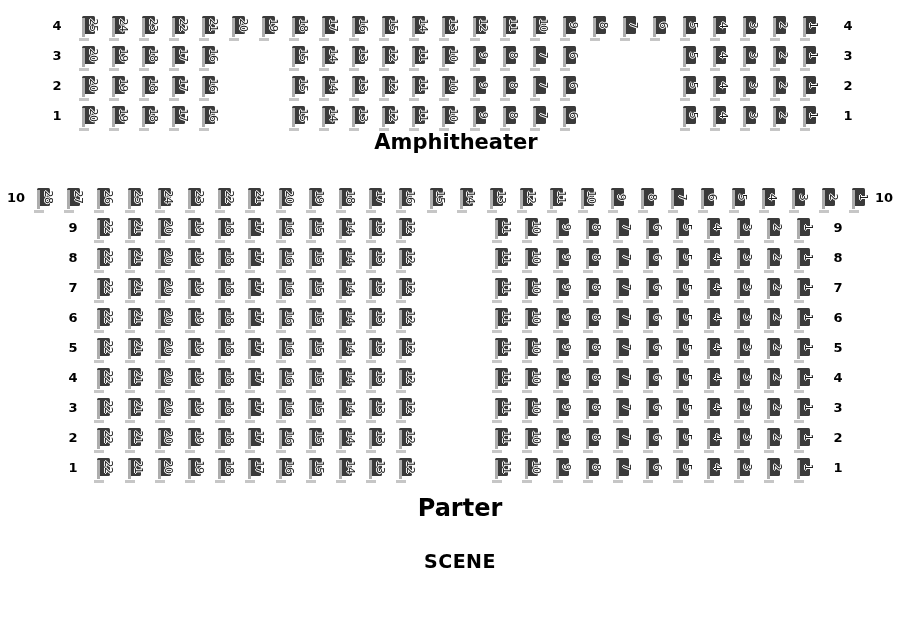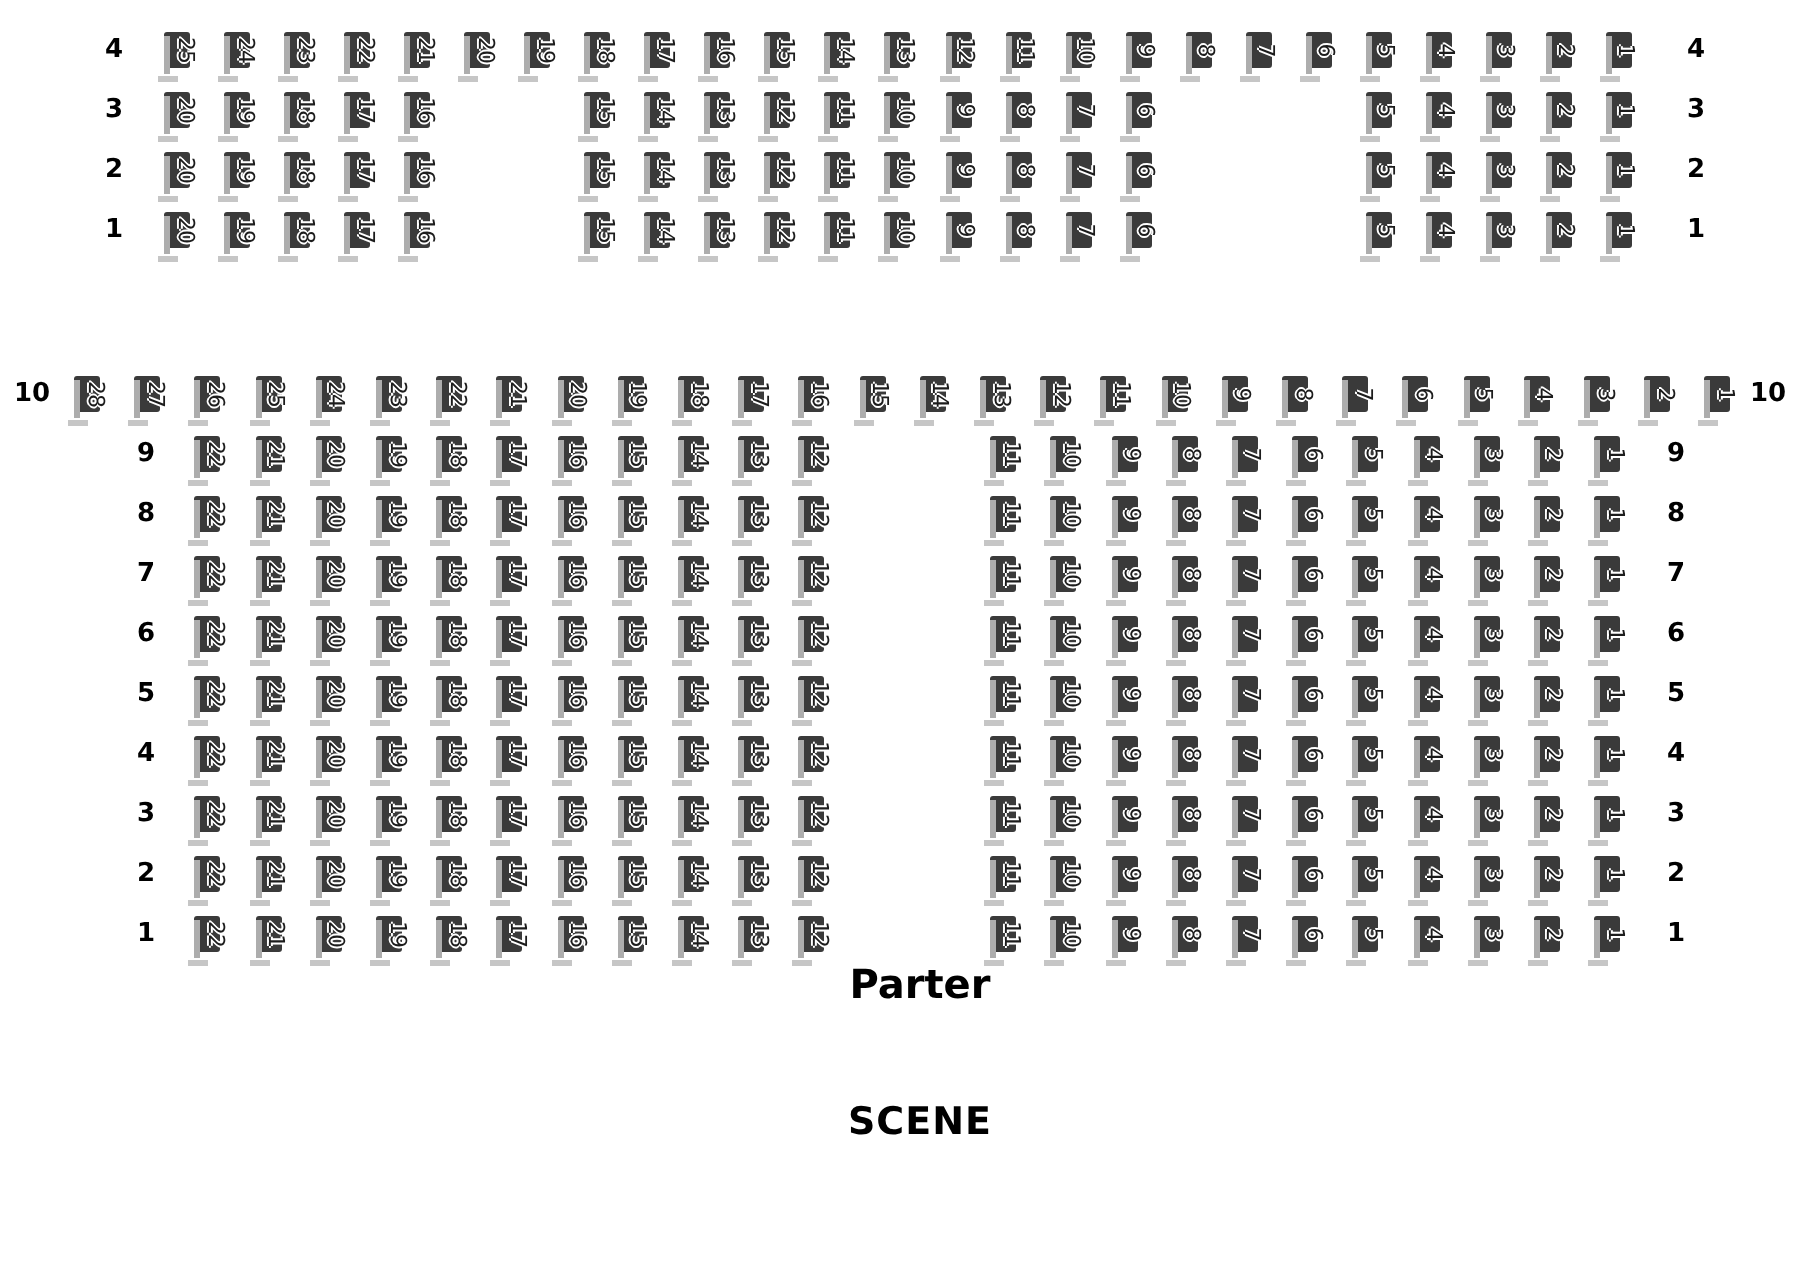--- a/index.html
+++ b/index.html
@@ -38,21 +38,21 @@
   .rowlabel{
     position:absolute;transform:translate(-50%,-50%);
     font-size:13px;font-weight:bold;color:var(--label-color,#000);
     white-space:nowrap;
   }
   .sec-title{
     position:absolute;transform:translate(-50%,-50%);
     font-weight:bold;color:var(--label-color,#000);white-space:nowrap;
   }
   .title-amphi{left:456px;top:142px;font-size:21px;}
-  .title-parter{left:460px;top:492px;font-size:20px;}
+  .title-parter{left:460px;top:508px;font-size:24px;}
   .title-scene{left:460px;top:561px;font-size:19px;letter-spacing:0.5px;}
 </style>
 </head>
 <body>
 
 <div class="stage" style="--bg: #ffffff; --seat-fill: #3a3a3a; --seat-side: #adadad; --seat-base: #c6c6c6; --num-color: #1c1c1c; --num-outline: #ffffff; --label-color: #000000; --seat-w: 13px; --seat-h: 18px;">
   <div id="seatmap">
       <div class="rowlabel" style="left: 57px; top: 25px;">4</div>
       <div class="rowlabel" style="left: 848px; top: 25px;">4</div>
       <div class="seat" style="left: 82px; top: 16px;">
@@ -1630,15 +1630,16 @@
         <span class="side"></span>
         <span class="base"></span>
         <span class="num">2</span>
       </div>
       <div class="seat" style="left: 797.134px; top: 458px;">
         <span class="side"></span>
         <span class="base"></span>
         <span class="num">1</span>
       </div>
     </div>
+  <div class="sec-title title-amphi">Amphitheater</div>
   <div class="sec-title title-parter">Parter</div>
   <div class="sec-title title-scene">SCENE</div>
 </div>
 
 </body></html>

